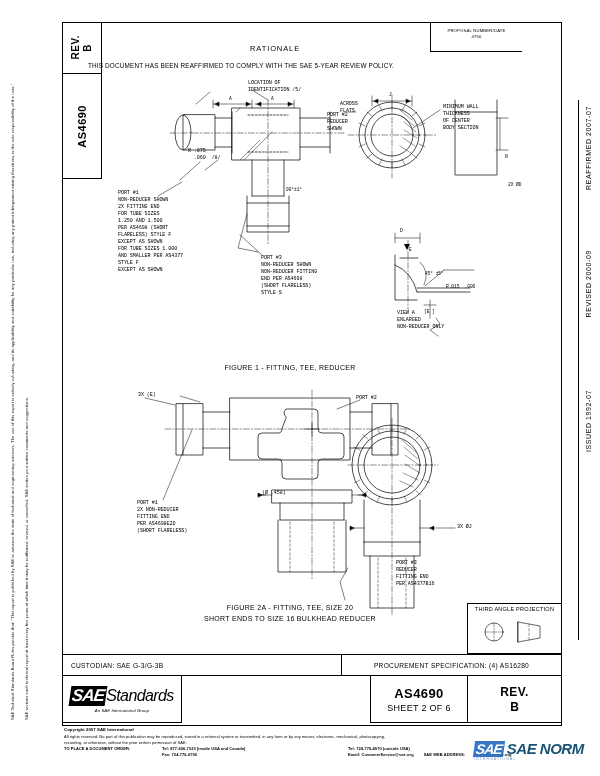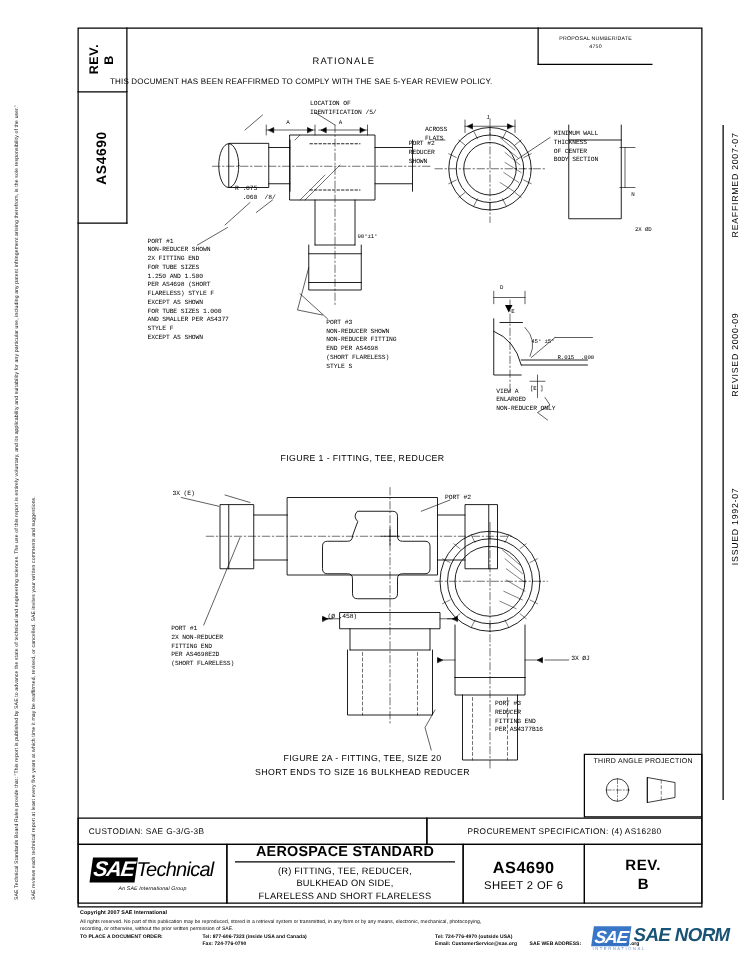--- a/index.html
+++ b/index.html
@@ -543,32 +543,25 @@
   <div class="tb" id="tb-custodian">
     <span class="tb-line">CUSTODIAN: SAE G-3/G-3B</span>
   </div>
   <div class="tb" id="tb-procspec">
     <span class="tb-line">PROCUREMENT SPECIFICATION: (4) AS16280</span>
   </div>
 
   <div class="tb" id="tb-logo">
     <div style="display:flex; align-items:baseline;">
       <span class="logo-sae">SAE</span>
-      <span class="logo-aero">Technical</span>
+      <span class="logo-aero">Standards</span>
     </div>
     <div class="logo-sub">An SAE International Group</div>
   </div>
 
-  <div class="tb" id="tb-title">
-    <div id="std-heading">AEROSPACE STANDARD</div>
-    <div class="rule"></div>
-    <div class="subtitle-line">(R) FITTING, TEE, REDUCER,</div>
-    <div class="subtitle-line">BULKHEAD ON SIDE,</div>
-    <div class="subtitle-line">FLARELESS AND SHORT FLARELESS</div>
-  </div>
 
   <div class="tb" id="tb-number">
     <div id="doc-number">AS4690</div>
     <div id="sheet-of">SHEET 2 OF 6</div>
   </div>
 
   <div class="tb" id="tb-rev">
     <div id="rev-word">REV.</div>
     <div id="rev-letter">B</div>
   </div>

